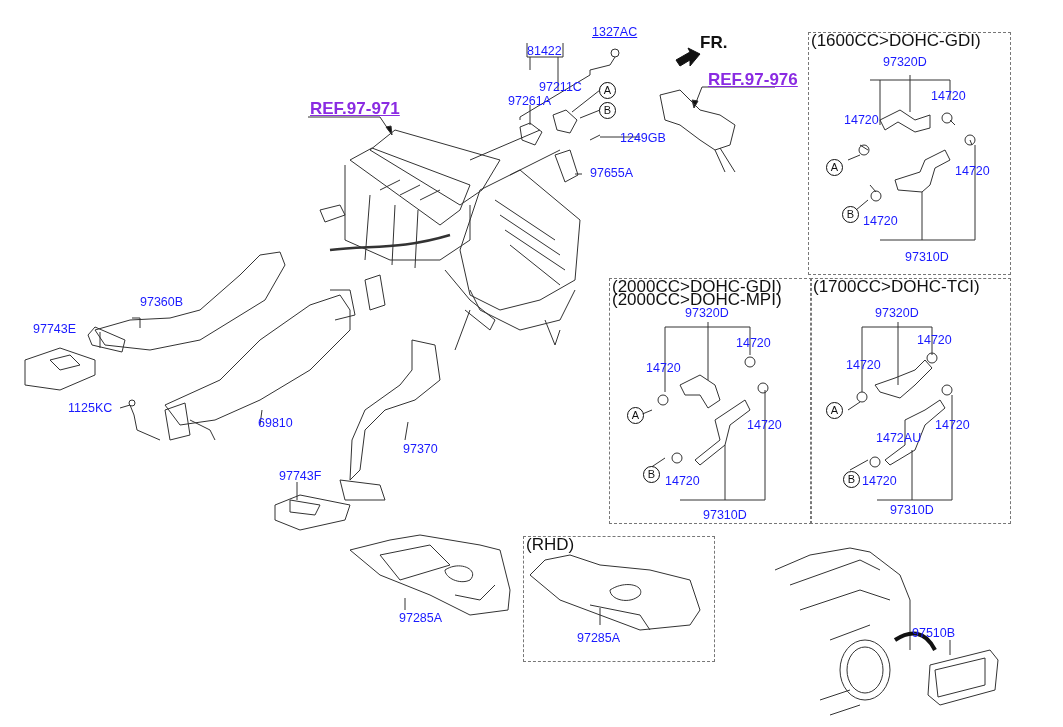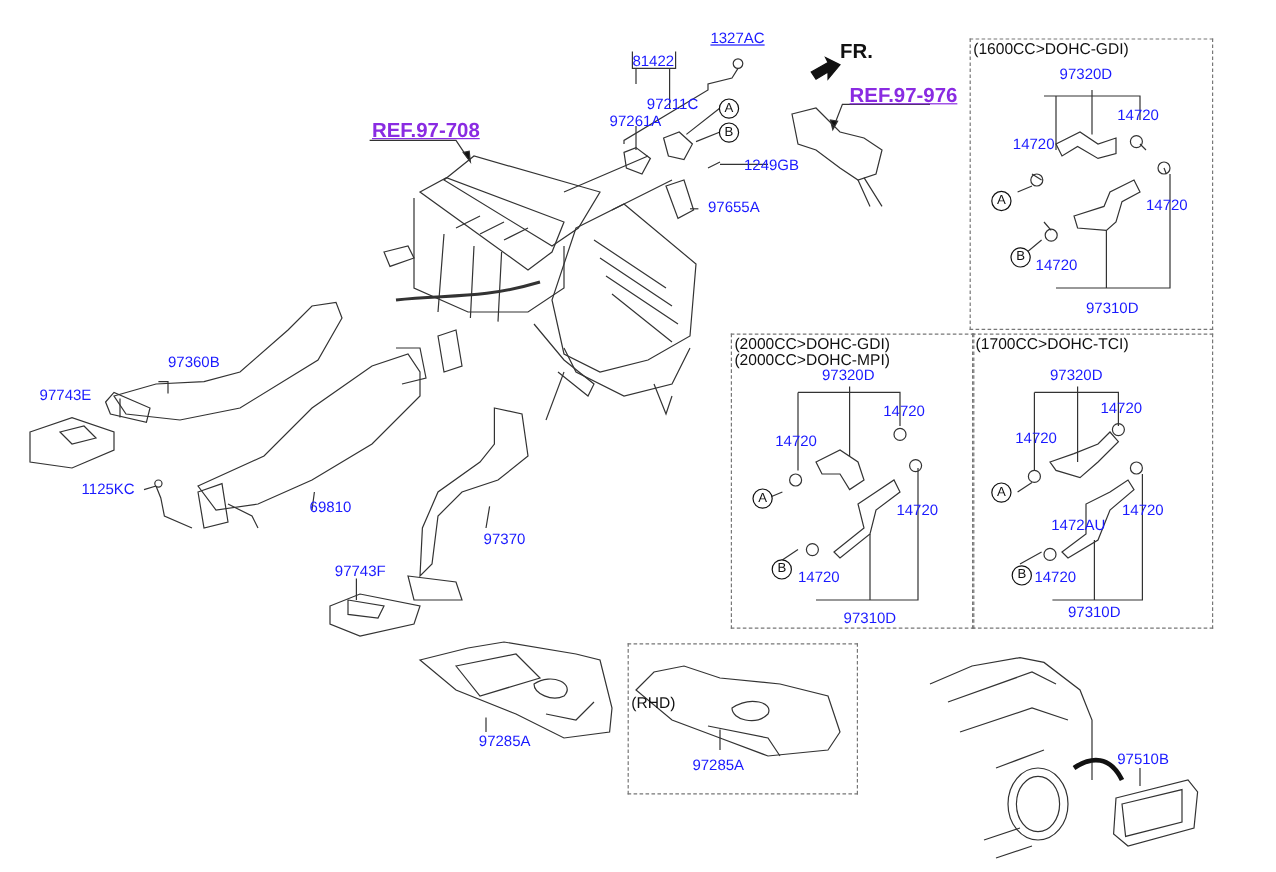--- a/index.html
+++ b/index.html
@@ -2,21 +2,21 @@
 <html><head>
 <meta charset="utf-8">
 <style>
   html, body { margin:0; padding:0; background:#ffffff; }
   body { width:1063px; height:727px; position:relative; overflow:hidden;
          font-family:"Liberation Sans", sans-serif; }
   #stage { position:absolute; left:0; top:0; width:1063px; height:727px; }
   svg { position:absolute; left:0; top:0; }
   .lbl { position:absolute; font-size:12.5px; color:#1a1aff; white-space:nowrap; line-height:14px; cursor:pointer; }
   .ref { position:absolute; font-size:17px; color:#8a2be2; font-weight:bold; text-decoration:underline; white-space:nowrap; line-height:14px; cursor:pointer; }
-  .cap { position:absolute; font-size:13px; color:#111; white-space:nowrap; line-height:14px; }
+  .cap { position:absolute; font-size:17px; color:#111; white-space:nowrap; line-height:14px; }
   .fr { position:absolute; font-size:17px; color:#111; font-weight:bold; line-height:18px; }
   .circ { position:absolute; width:15px; height:15px; border:1px solid #111; border-radius:50%;
           font-size:11px; line-height:15px; text-align:center; color:#111; background:#fff; }
   .box { position:absolute; border:1px dashed #777; }
 </style>
 </head>
 <body>
 
 <div id="stage">
 
@@ -158,37 +158,37 @@
   <path d="M132 318 L140 318 L140 328 M100 332 L100 348 M120 408 L130 405 M260 425 L262 410 M405 440 L408 422 M297 482 L297 500 M405 598 L405 610 M600 625 L600 608 M950 640 L950 655"></path>
 </svg>
 
 <div class="box" style="left:808px; top:32px; width:201px; height:241px;"></div>
 <div class="box" style="left:609px; top:278px; width:201px; height:244px;"></div>
 <div class="box" style="left:810px; top:278px; width:199px; height:244px;"></div>
 <div class="box" style="left:523px; top:536px; width:190px; height:124px;"></div>
 
 <div class="fr" style="left:700px; top:34px;">FR.</div>
 
-<div class="ref" style="left:310px; top:102px;">REF.97-708</div>
+<div class="ref" style="left:310px; top:102px;">REF.97-971</div>
 <div class="ref" style="left:708px; top:73px;">REF.97-976</div>
 
 <div class="lbl" style="left:592px; top:25px;text-decoration:underline;">1327AC</div>
 <div class="lbl" style="left:527px; top:44px;">81422</div>
 <div class="lbl" style="left:539px; top:80px;">97211C</div>
 <div class="lbl" style="left:508px; top:94px;">97261A</div>
 <div class="lbl" style="left:620px; top:131px;">1249GB</div>
 <div class="lbl" style="left:590px; top:166px;">97655A</div>
 <div class="lbl" style="left:140px; top:295px;">97360B</div>
 <div class="lbl" style="left:33px; top:322px;">97743E</div>
 <div class="lbl" style="left:68px; top:401px;">1125KC</div>
 <div class="lbl" style="left:258px; top:416px;">69810</div>
 <div class="lbl" style="left:403px; top:442px;">97370</div>
 <div class="lbl" style="left:279px; top:469px;">97743F</div>
 <div class="lbl" style="left:399px; top:611px;">97285A</div>
-<div class="lbl" style="left:931px; top:626px;">97510B</div>
+<div class="lbl" style="left:912px; top:626px;">97510B</div>
 
 <div class="circ" style="left:599px; top:82px;">A</div>
 <div class="circ" style="left:599px; top:102px;">B</div>
 
 <div class="cap" style="left:811px; top:34px;">(1600CC&gt;DOHC-GDI)</div>
 <div class="lbl" style="left:883px; top:55px;">97320D</div>
 <div class="lbl" style="left:844px; top:113px;">14720</div>
 <div class="lbl" style="left:931px; top:89px;">14720</div>
 <div class="lbl" style="left:955px; top:164px;">14720</div>
 <div class="lbl" style="left:863px; top:214px;">14720</div>
@@ -211,16 +211,16 @@
 <div class="lbl" style="left:875px; top:306px;">97320D</div>
 <div class="lbl" style="left:846px; top:358px;">14720</div>
 <div class="lbl" style="left:917px; top:333px;">14720</div>
 <div class="lbl" style="left:935px; top:418px;">14720</div>
 <div class="lbl" style="left:876px; top:431px;">1472AU</div>
 <div class="lbl" style="left:862px; top:474px;">14720</div>
 <div class="lbl" style="left:890px; top:503px;">97310D</div>
 <div class="circ" style="left:826px; top:402px;">A</div>
 <div class="circ" style="left:843px; top:471px;">B</div>
 
-<div class="cap" style="left:526px; top:538px;margin-top:41px;">(RHD)</div>
+<div class="cap" style="left:526px; top:538px;">(RHD)</div>
 <div class="lbl" style="left:577px; top:631px;">97285A</div>
 
 </div>
 
 </body></html>

